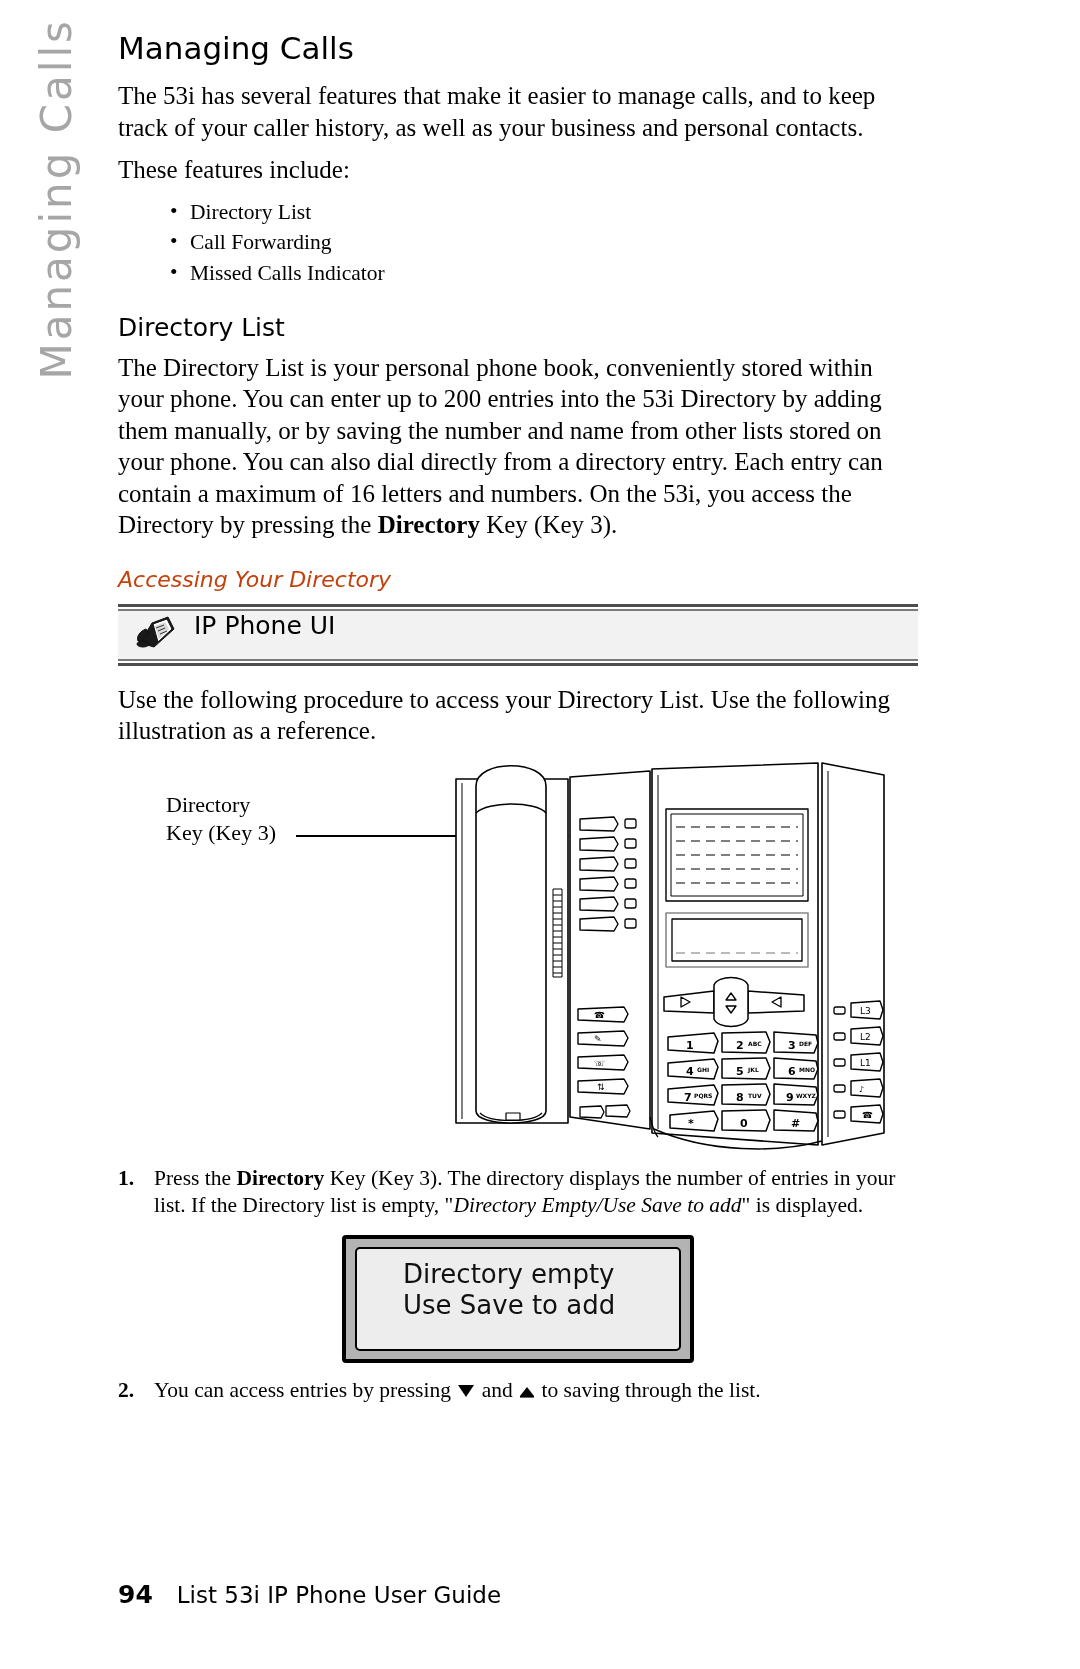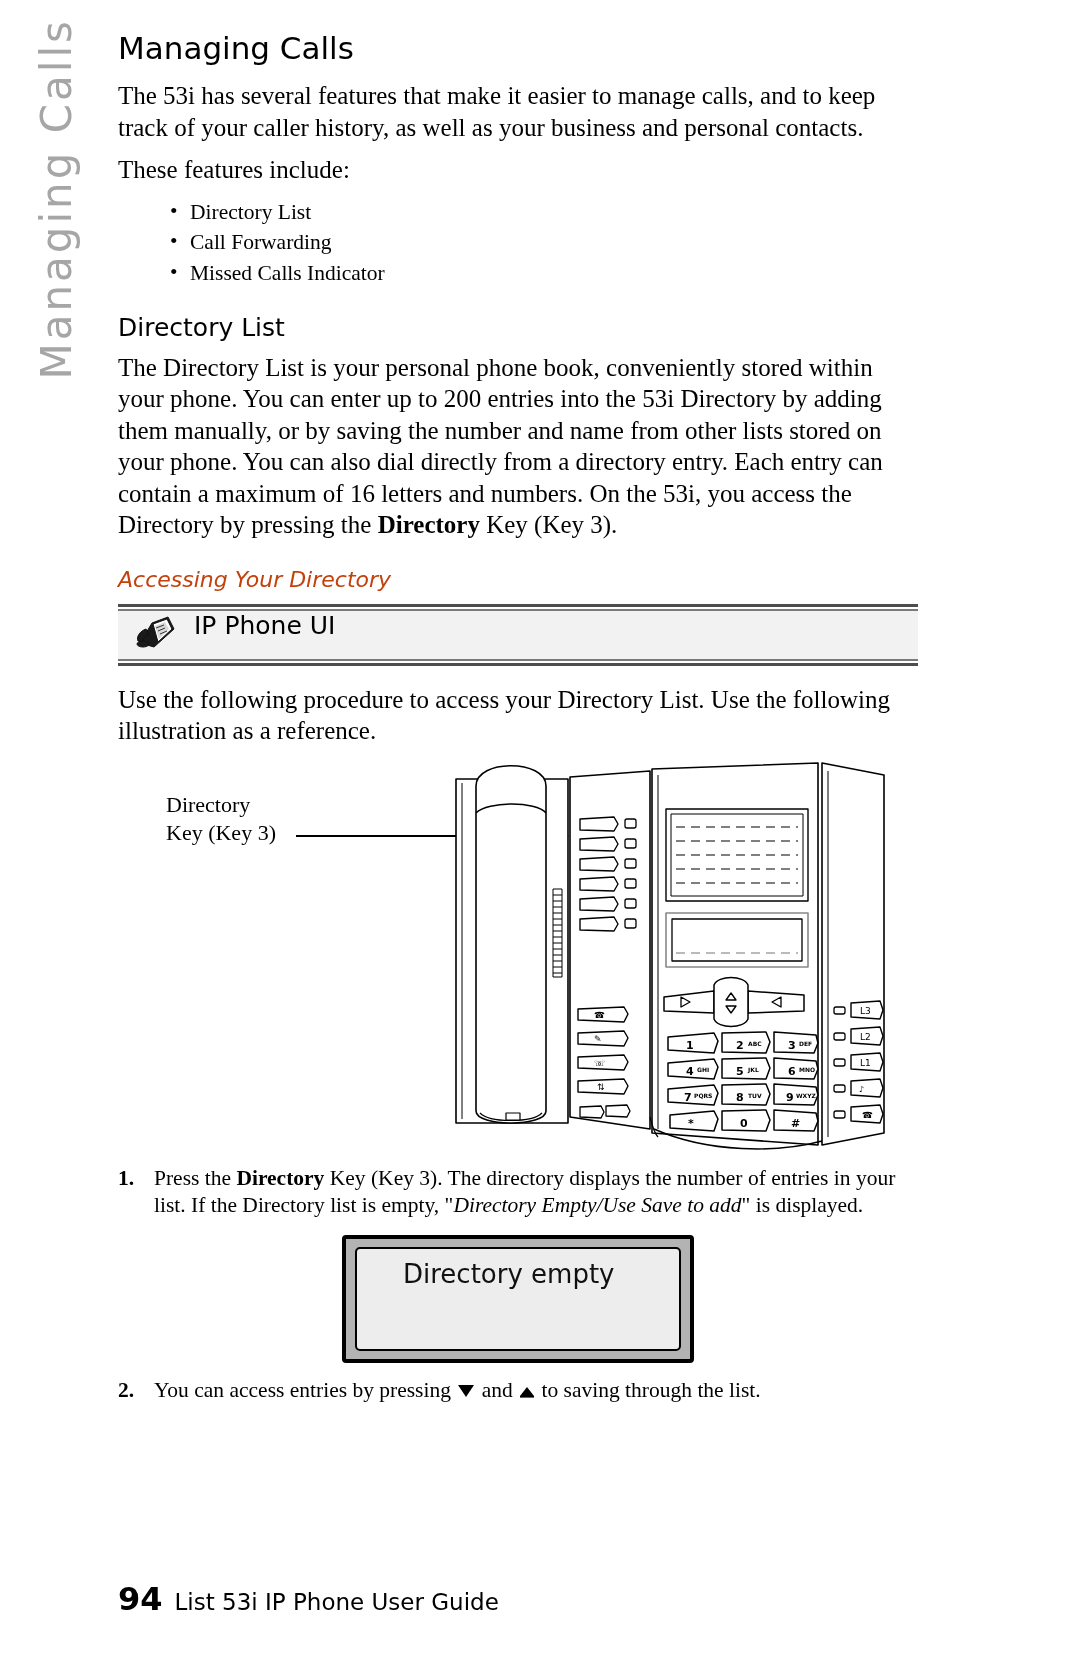--- a/index.html
+++ b/index.html
@@ -204,22 +204,22 @@
     position: absolute;
     left: 118px;
     top: 1580px;
     width: 800px;
     display: flex;
     align-items: baseline;
   }
   #footer .pg-num {
     font-family: "DejaVu Sans", "Liberation Sans", sans-serif;
     font-weight: bold;
-    font-size: 32px;
-    margin-right: 12px;
+    font-size: 25px;
+    margin-right: 24px;
   }
   #footer .pg-text {
     font-family: "DejaVu Sans", "Liberation Sans", sans-serif;
     font-size: 23px;
   }
 </style>
 </head>
 <body>
 
 <div id="vertical-tab">
@@ -438,20 +438,21 @@
   <ol class="steps">
     <li>
       <span class="step-num">1.</span><span>Press the </span><b class="bold">Directory</b><span> Key (Key 3). The directory displays the number of entries in your list. If the Directory list is empty, "</span><i class="ital">Directory Empty/Use Save to add</i><span>" is displayed.</span>
     </li>
   </ol>
 
   <div class="lcd-wrap">
     <div class="lcd-outer">
       <div class="lcd-inner">
         <div class="lcd-line">Directory empty</div>
+        <div class="lcd-line">Use Save to add</div>
       </div>
     </div>
   </div>
 
   <ol class="steps">
     <li>
       <span class="step-num">2.</span><span>You can access entries by pressing </span><span class="inline-icon"><svg width="20" height="16" viewBox="0 0 20 16">
             <polygon points="2,2 18,2 10,14" fill="#000"></polygon>
           </svg></span><span> and </span><span class="inline-icon"><svg width="18" height="16" viewBox="0 0 18 16">
             <polygon points="9,4 16,13 2,13" fill="#000"></polygon>

